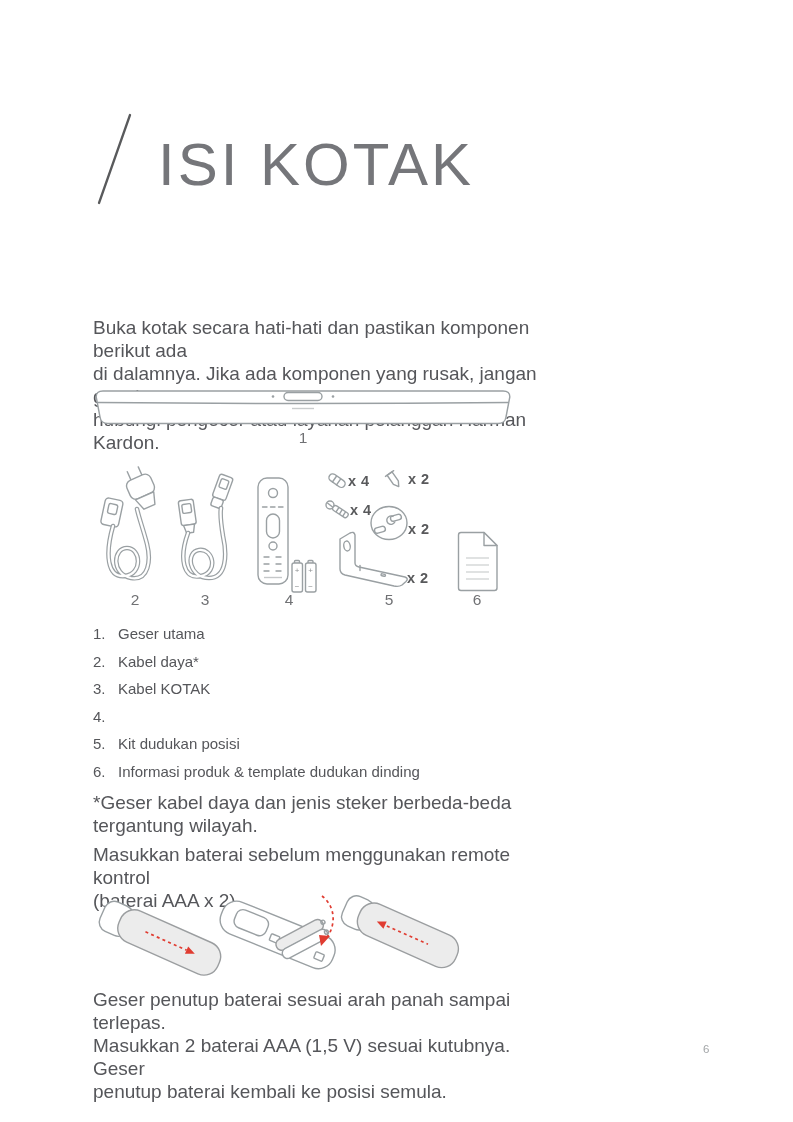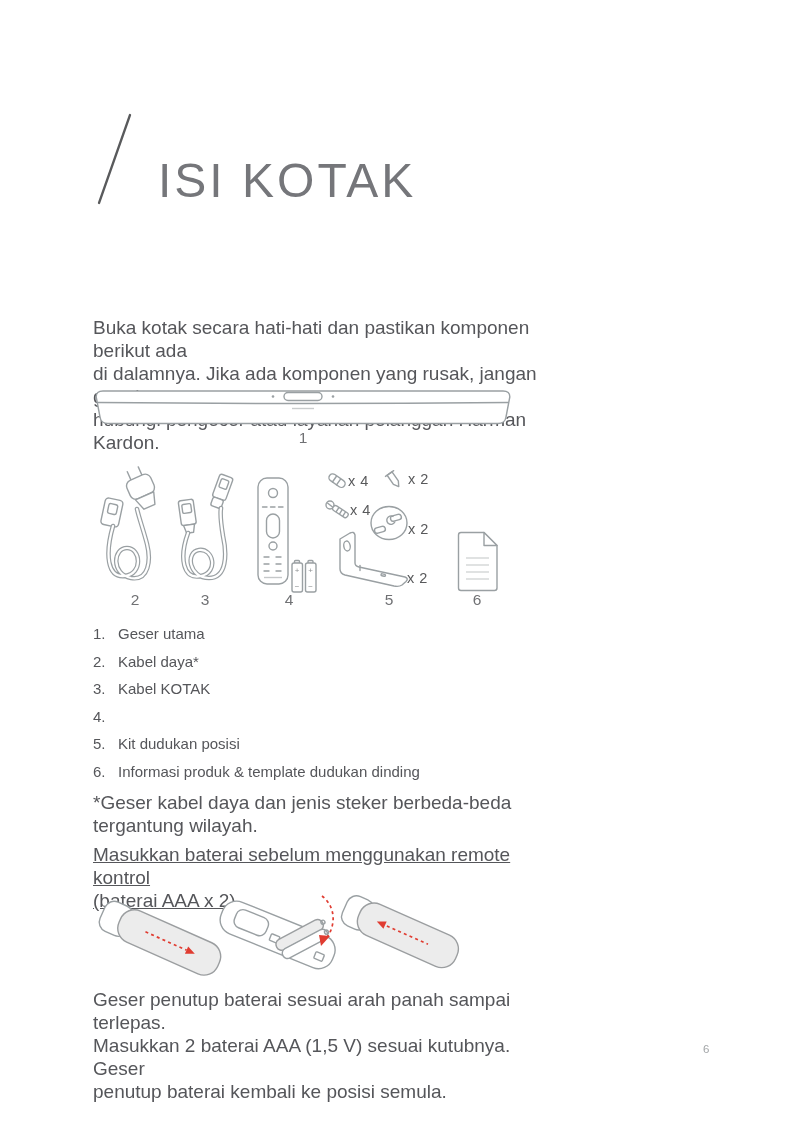--- a/index.html
+++ b/index.html
@@ -6,44 +6,44 @@
   .page {
     position:relative;
     width:793px; height:1122px;
     background:#ffffff;
     font-family:"Liberation Sans", sans-serif;
     color:#55565a;
     overflow:hidden;
   }
   .title-slash { position:absolute; left:94px; top:110px; }
   .page-title {
-    position:absolute; left:158px; top:156px;
-    font-size:48px; line-height:50px; font-weight:300;
+    position:absolute; left:158px; top:140px;
+    font-size:60px; line-height:50px; font-weight:300;
     letter-spacing:3px; color:#75767a; margin:0;
   }
   .para {
     position:absolute; left:93px; width:470px;
     font-size:19px; line-height:23px; color:#55565a;
     white-space:pre-line;
   }
   .intro { top:316px; }
   .footnote { top:791px; }
-  .battery-heading { top:843px;text-decoration:underline; }
+  .battery-heading { top:843px; }
   .battery-note { top:988px; }
 
   .soundbar-wrap { position:absolute; left:93px; top:388px; }
   .soundbar-label {
     position:absolute; left:93px; top:429px; width:420px;
     text-align:center; font-size:15.5px; color:#707174;
   }
 
   .kit { position:absolute; left:93px; top:462px; width:430px; height:152px; }
   .kit svg { position:absolute; left:0; top:0; }
   .qty {
-    position:absolute; font-size:14.5px; font-weight:400; color:#58595b;
+    position:absolute; font-size:14.5px; font-weight:700; color:#58595b;
     letter-spacing:0.5px;
   }
   .qty-anchor { left:255px; top:11px; }
   .qty-short-screw { left:315px; top:9px; }
   .qty-long-screw { left:257px; top:40px; }
   .qty-disc { left:315px; top:59px; }
   .qty-bracket { left:314px; top:108px; }
   .item-num {
     position:absolute; top:129px; transform:translateX(-50%);
     font-size:15.5px; color:#707174;

